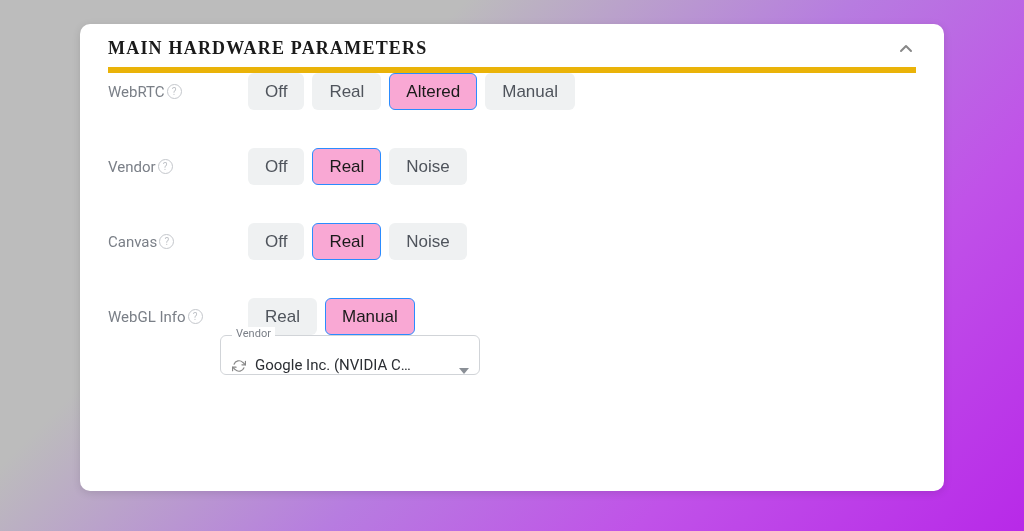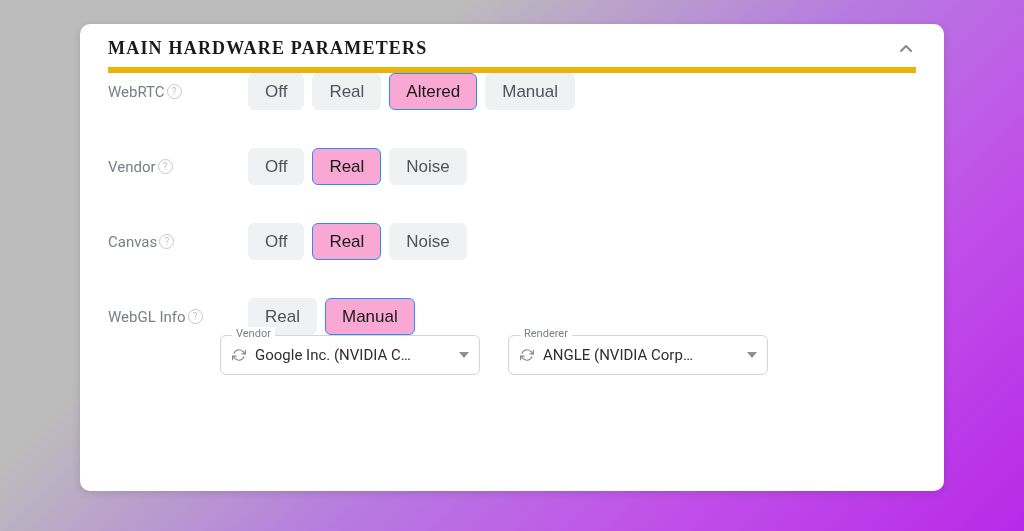--- a/index.html
+++ b/index.html
@@ -101,21 +101,21 @@
     padding: 0 4px;
     font-size: 11px;
     color: #7a7f87;
   }
   .select-box {
     width: 100%;
     height: 40px;
     border: 1px solid #d1d4d8;
     border-radius: 6px;
     display: flex;
-    align-items: center;
+    align-items: flex-end;
     padding: 0 10px;
     gap: 8px;
     cursor: pointer;
     background:#fff;
   }
   .refresh {
     width: 16px; height: 16px;
     color: #888;
     flex: 0 0 auto;
     display:inline-flex; align-items:center; justify-content:center;
@@ -209,31 +209,16 @@
               <polyline points="1 20 1 14 7 14"></polyline>
               <path d="M3.51 9a9 9 0 0 1 14.85-3.36L23 10"></path>
               <path d="M20.49 15a9 9 0 0 1-14.85 3.36L1 14"></path>
             </svg>
         </span>
         <span class="select-text">Google Inc. (NVIDIA C…</span>
         <span class="drop"></span>
       </div>
     </div>
 
-    <div class="field">
-      <div class="field-label">Renderer</div>
-      <div class="select-box">
-        <span class="refresh">
-          <svg width="14" height="14" viewBox="0 0 24 24" fill="none" stroke="currentColor" stroke-width="2" stroke-linecap="round" stroke-linejoin="round">
-              <polyline points="23 4 23 10 17 10"></polyline>
-              <polyline points="1 20 1 14 7 14"></polyline>
-              <path d="M3.51 9a9 9 0 0 1 14.85-3.36L23 10"></path>
-              <path d="M20.49 15a9 9 0 0 1-14.85 3.36L1 14"></path>
-            </svg>
-        </span>
-        <span class="select-text">ANGLE (NVIDIA Corp…</span>
-        <span class="drop"></span>
-      </div>
-    </div>
 
   </div>
 
 </div>
 
 </body></html>

